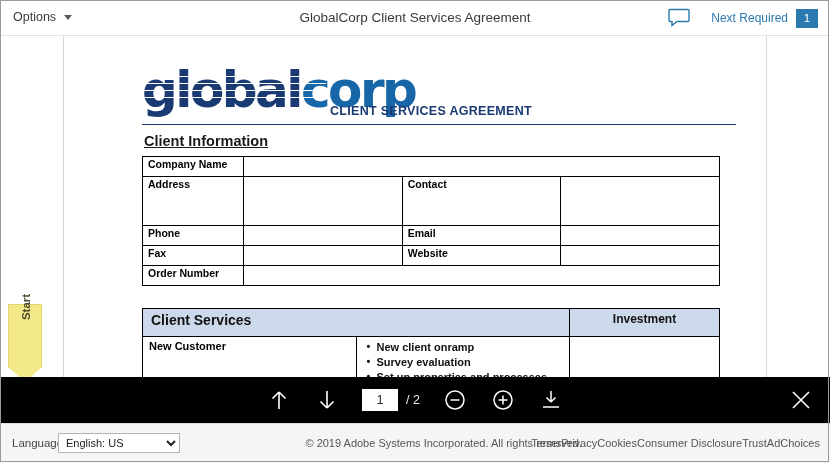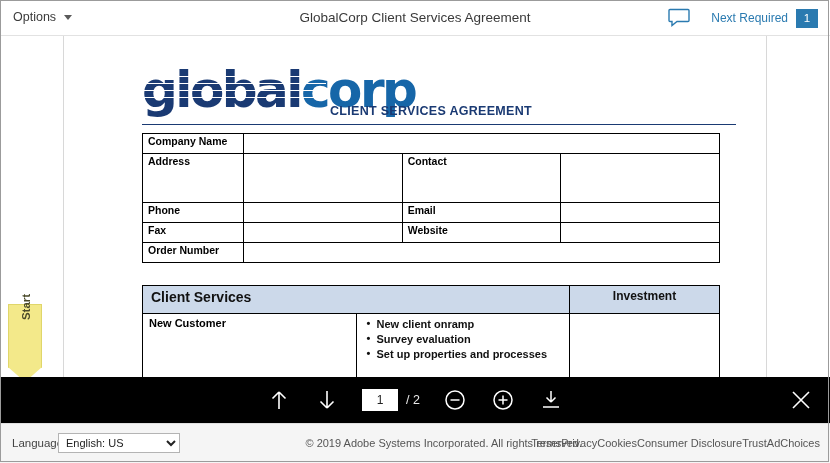--- a/index.html
+++ b/index.html
@@ -402,20 +402,21 @@
           <div class="logo-lines">
             <i></i>
               <i></i>
               <i></i>
               <i></i>
           </div>
           <div class="agreement-title">CLIENT SERVICES AGREEMENT</div>
         </div>
         <div class="title-rule"></div>
 
+        <div class="section-heading">Client Information</div>
 
         <table class="form">
           <tbody>
               <tr>
             <td class="lbl" style="width:90px">Company Name</td>
             <td class="val" colspan="3"></td>
           </tr>
           <tr>
             <td class="lbl">Address</td>
             <td class="val" style="width:238px;height:46px"></td>

